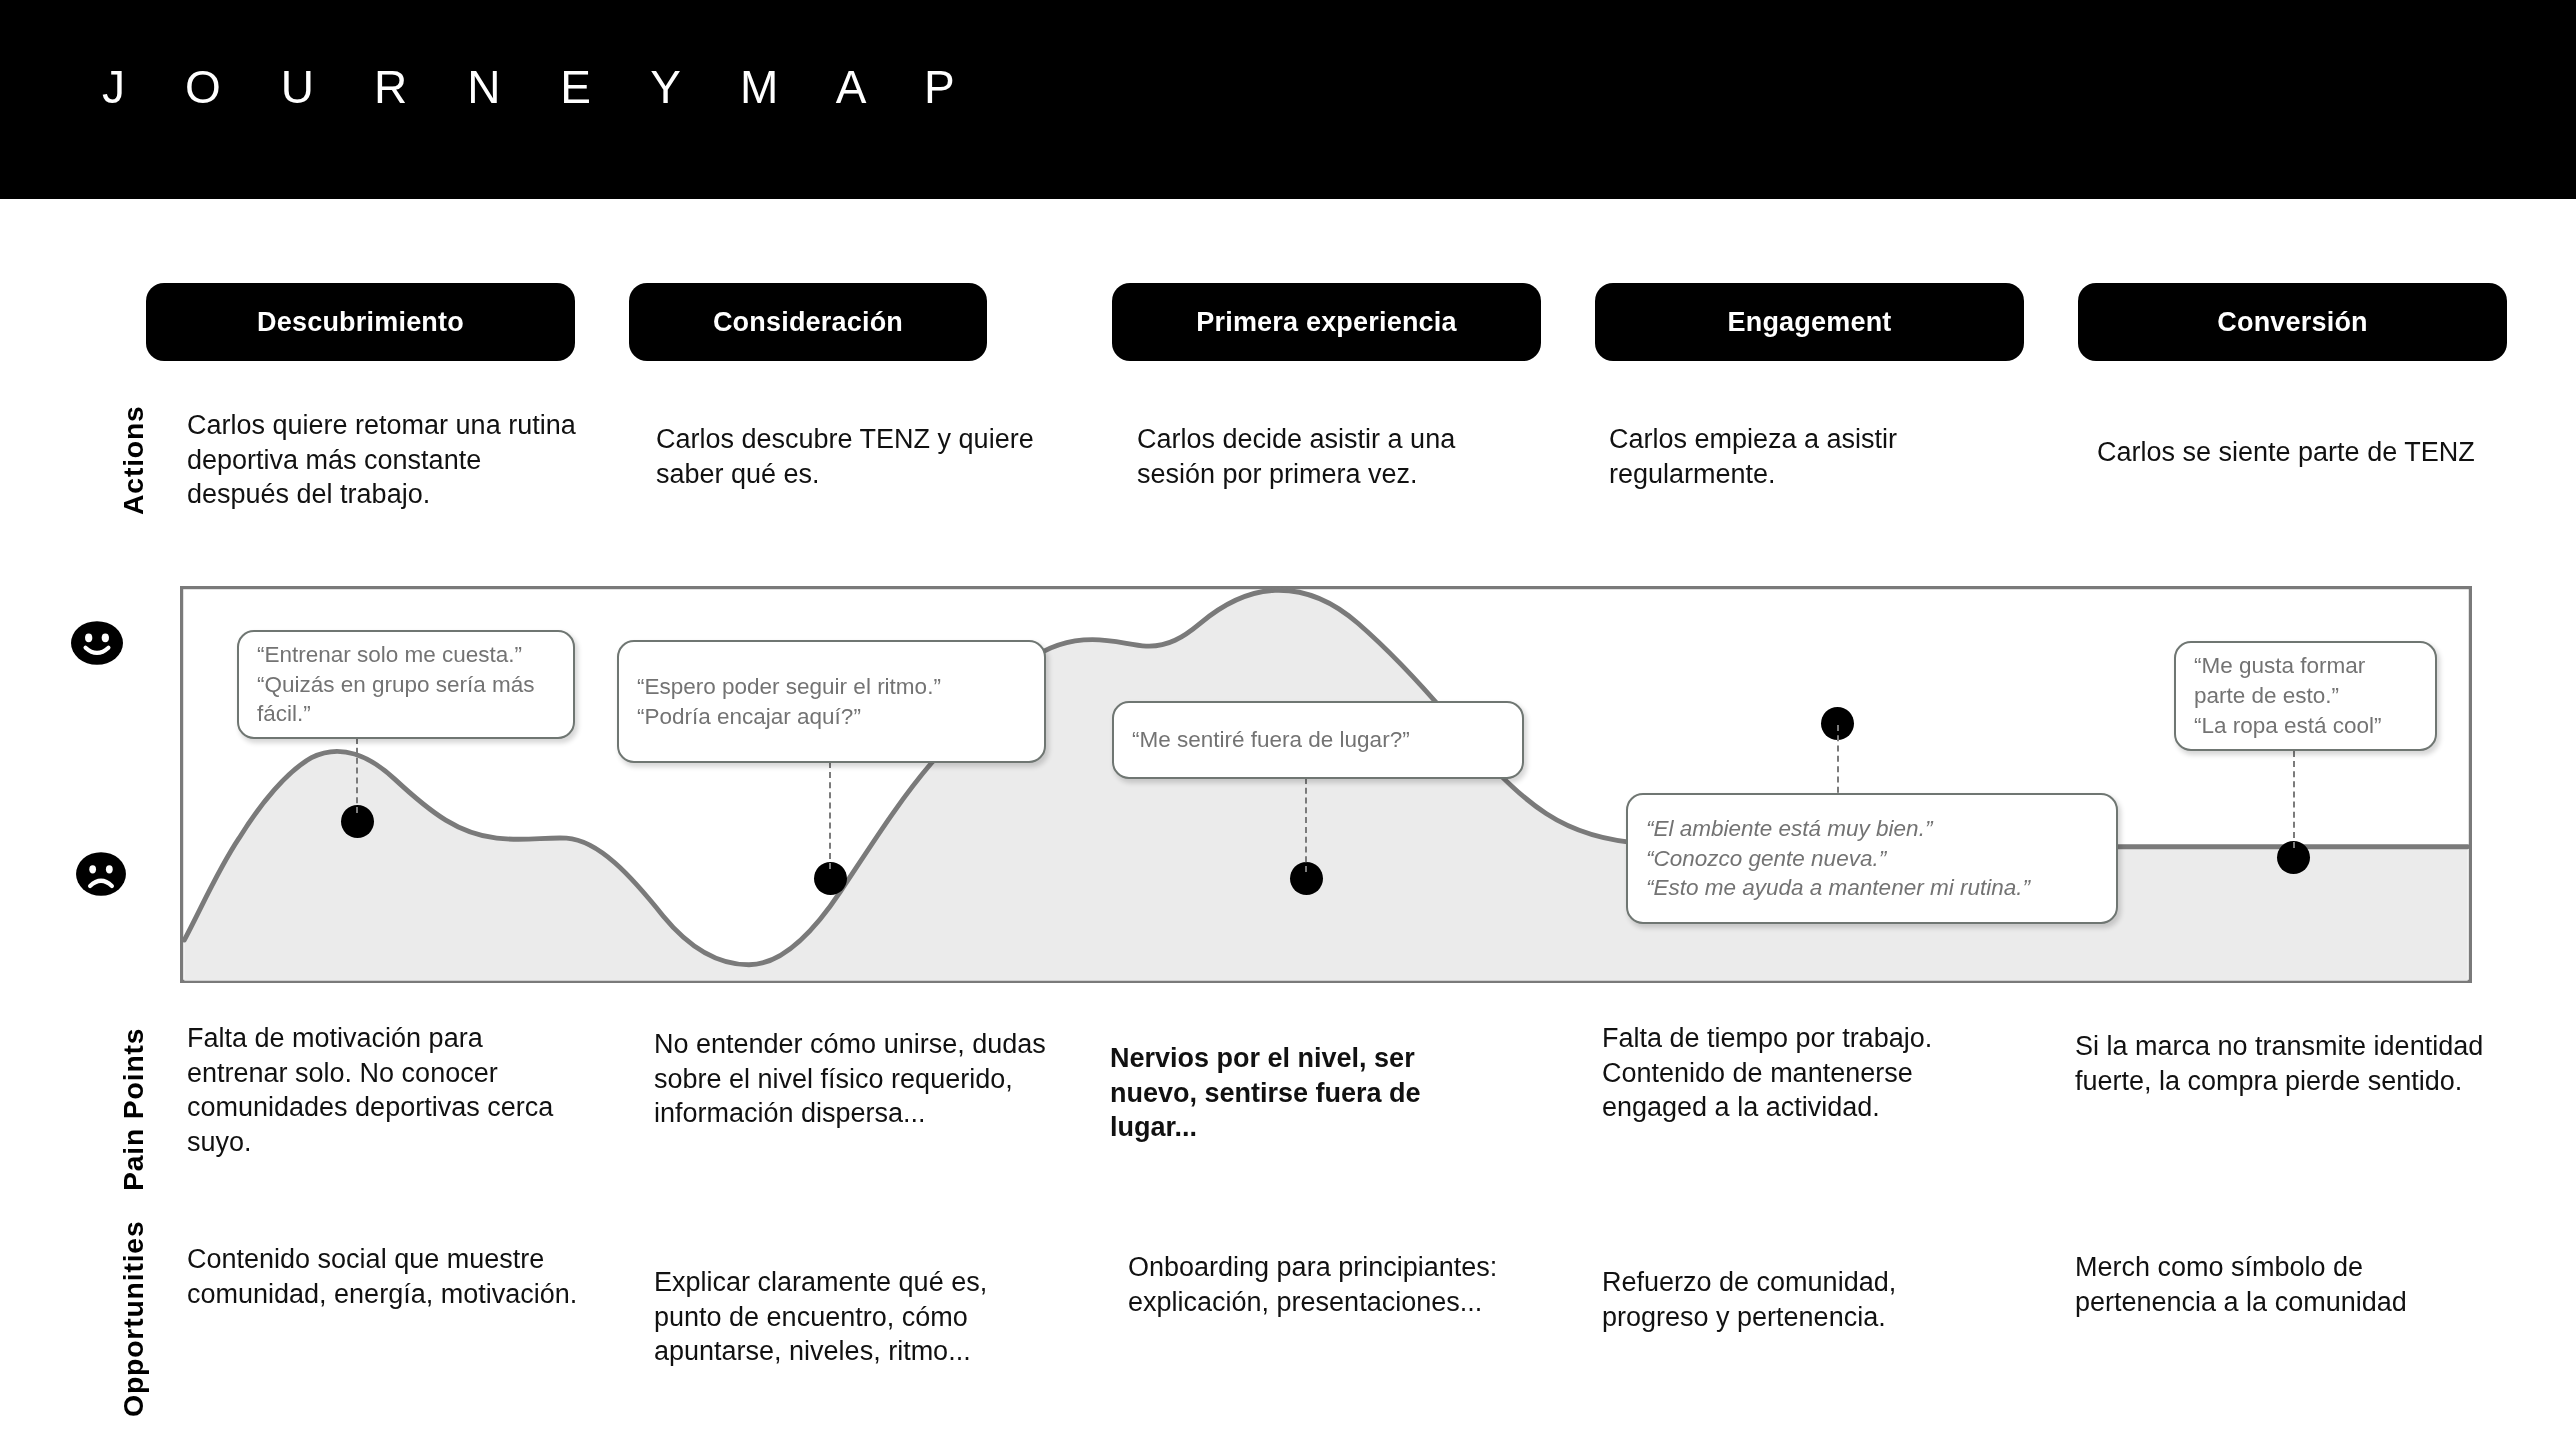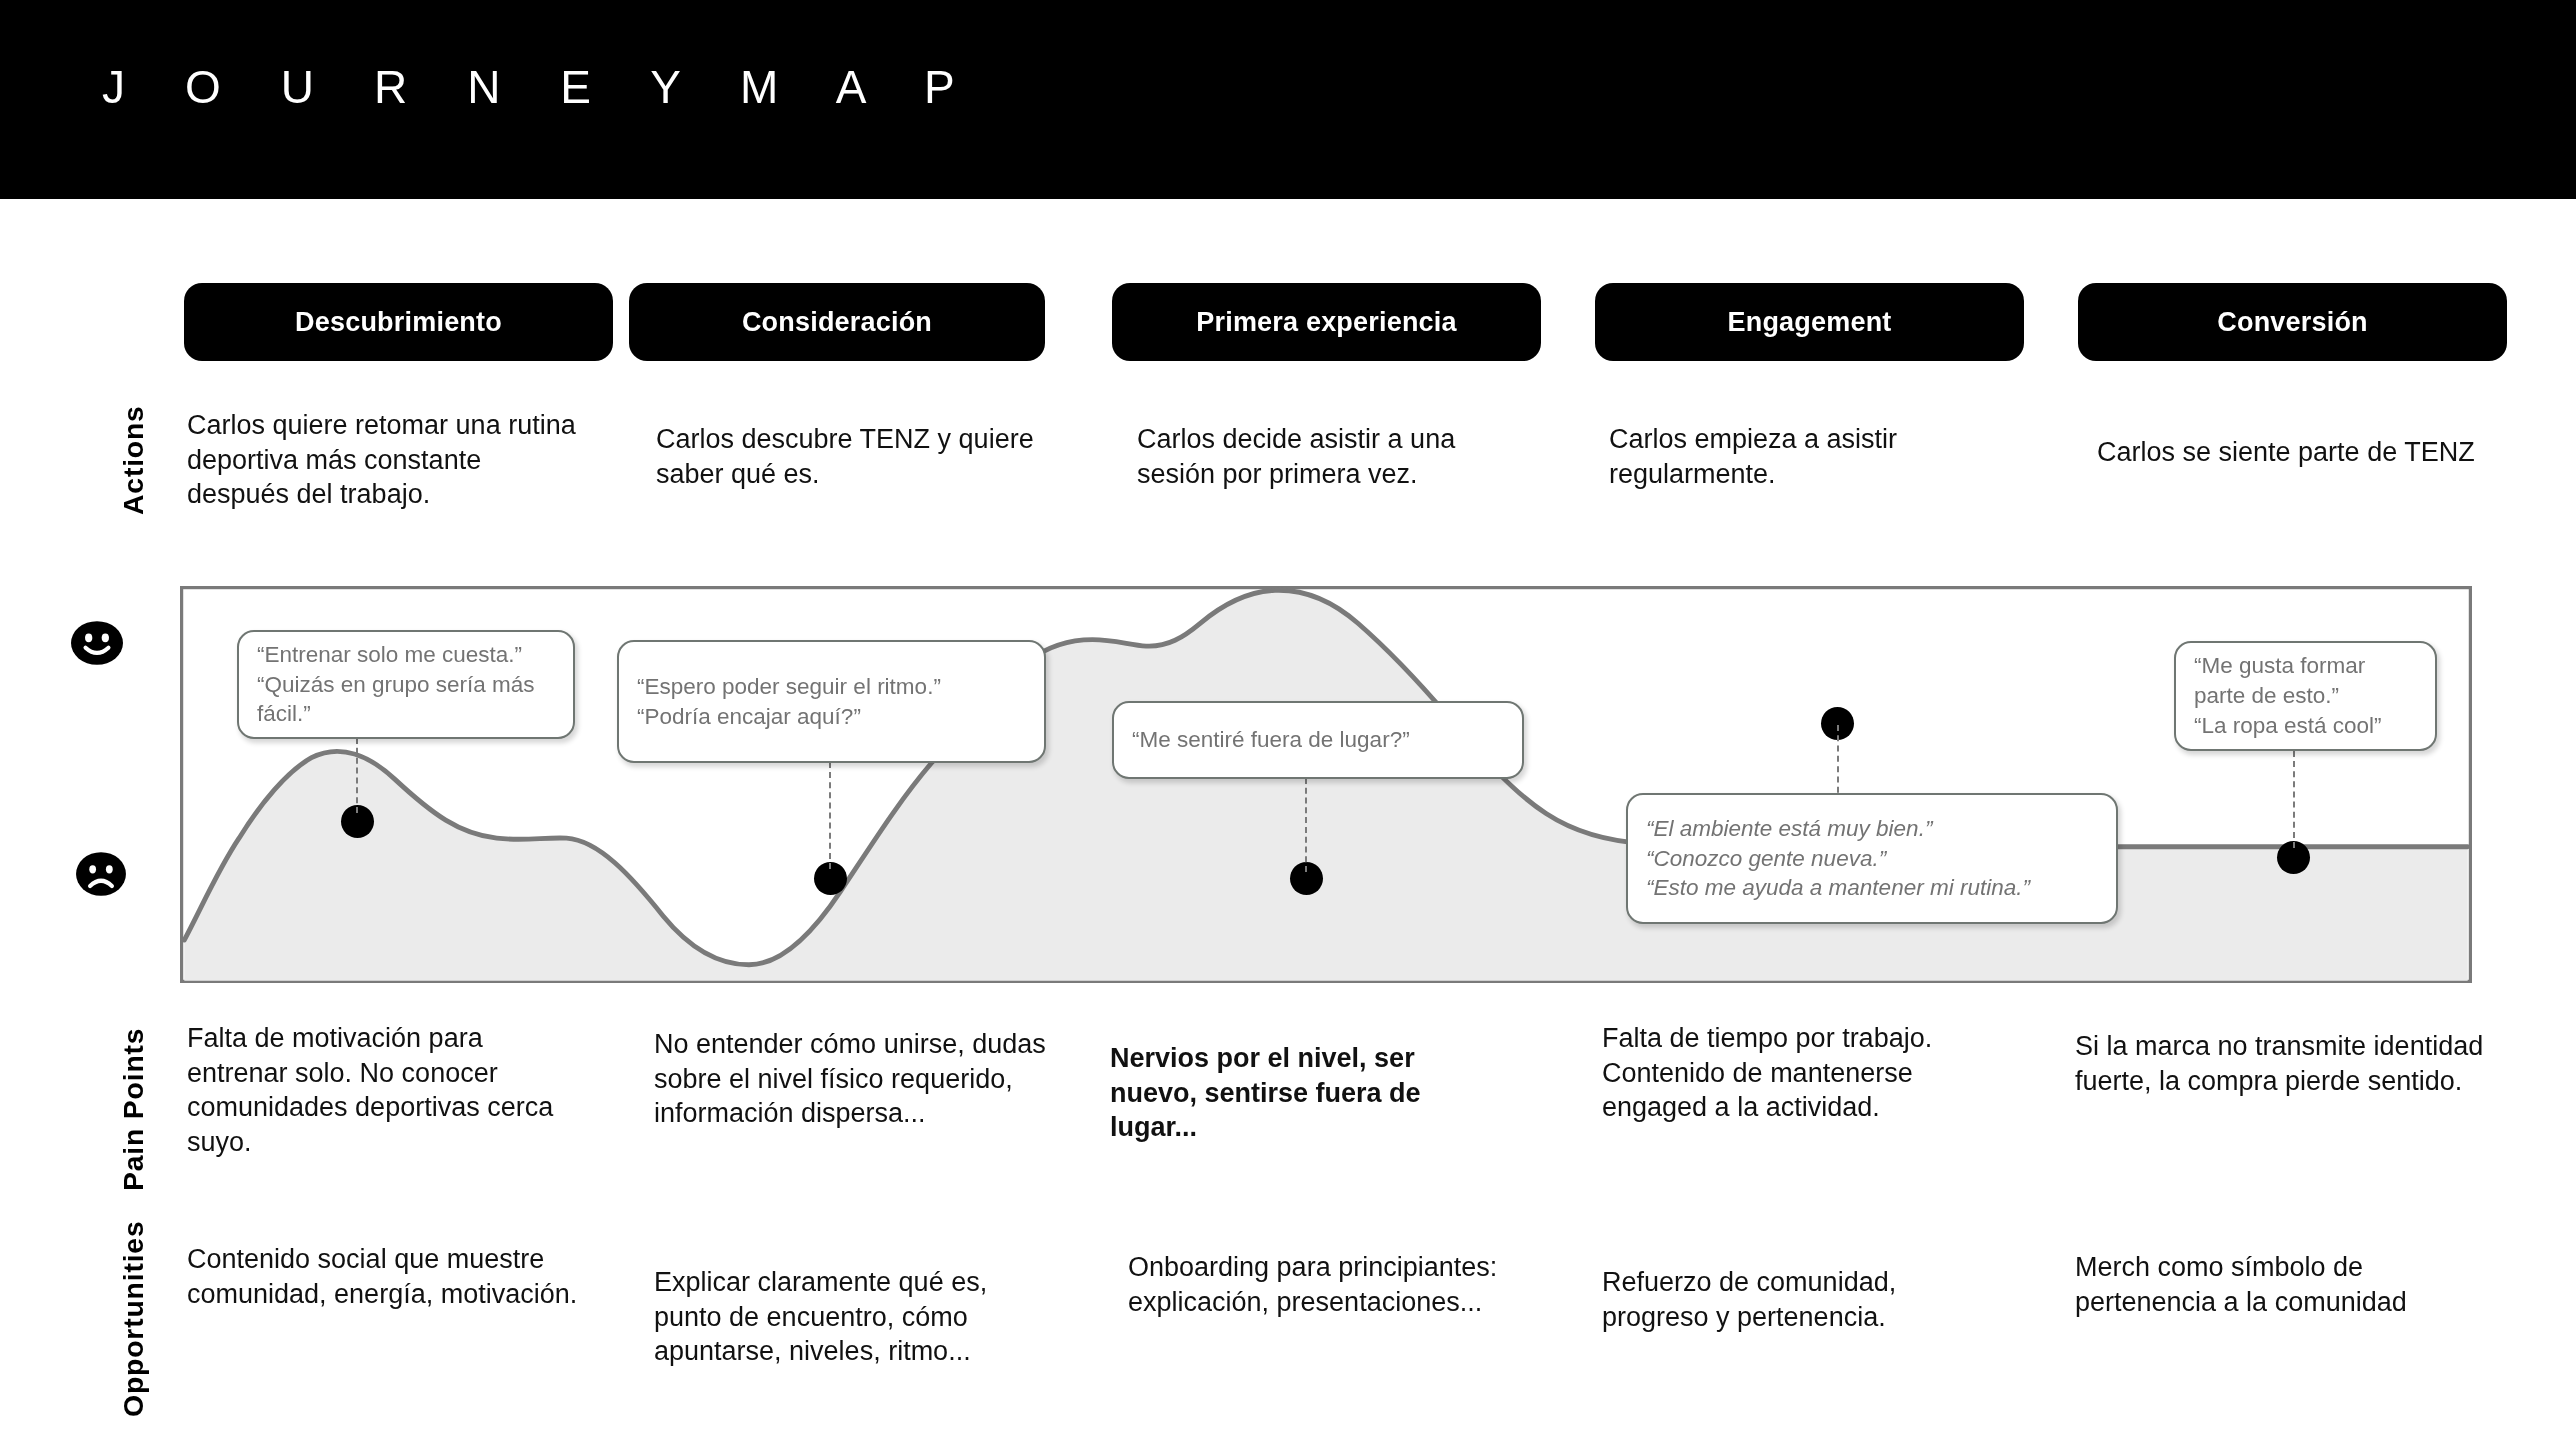--- a/index.html
+++ b/index.html
@@ -100,24 +100,24 @@
     border-left:2.1px dashed #7b7b7b;
   }
 </style>
 </head>
 <body>
 
 <div id="header-bar">
   <div id="header-title">J O U R N E Y   M A P</div>
 </div>
 
-<div class="stage-pill" style="left:146px;width:429px;margin-left:38px;">
+<div class="stage-pill" style="left:146px;width:429px;">
   <span class="stage-pill-label">Descubrimiento</span>
 </div>
-<div class="stage-pill" style="left:629px;width:416px;">
+<div class="stage-pill" style="left:629px;width:358px;">
   <span class="stage-pill-label">Consideración</span>
 </div>
 <div class="stage-pill" style="left:1112px;width:429px;align-items:center;">
   <span class="stage-pill-label">Primera experiencia</span>
 </div>
 <div class="stage-pill" style="left:1595px;width:429px;">
   <span class="stage-pill-label">Engagement</span>
 </div>
 <div class="stage-pill" style="left:2078px;width:429px;">
   <span class="stage-pill-label">Conversión</span>

